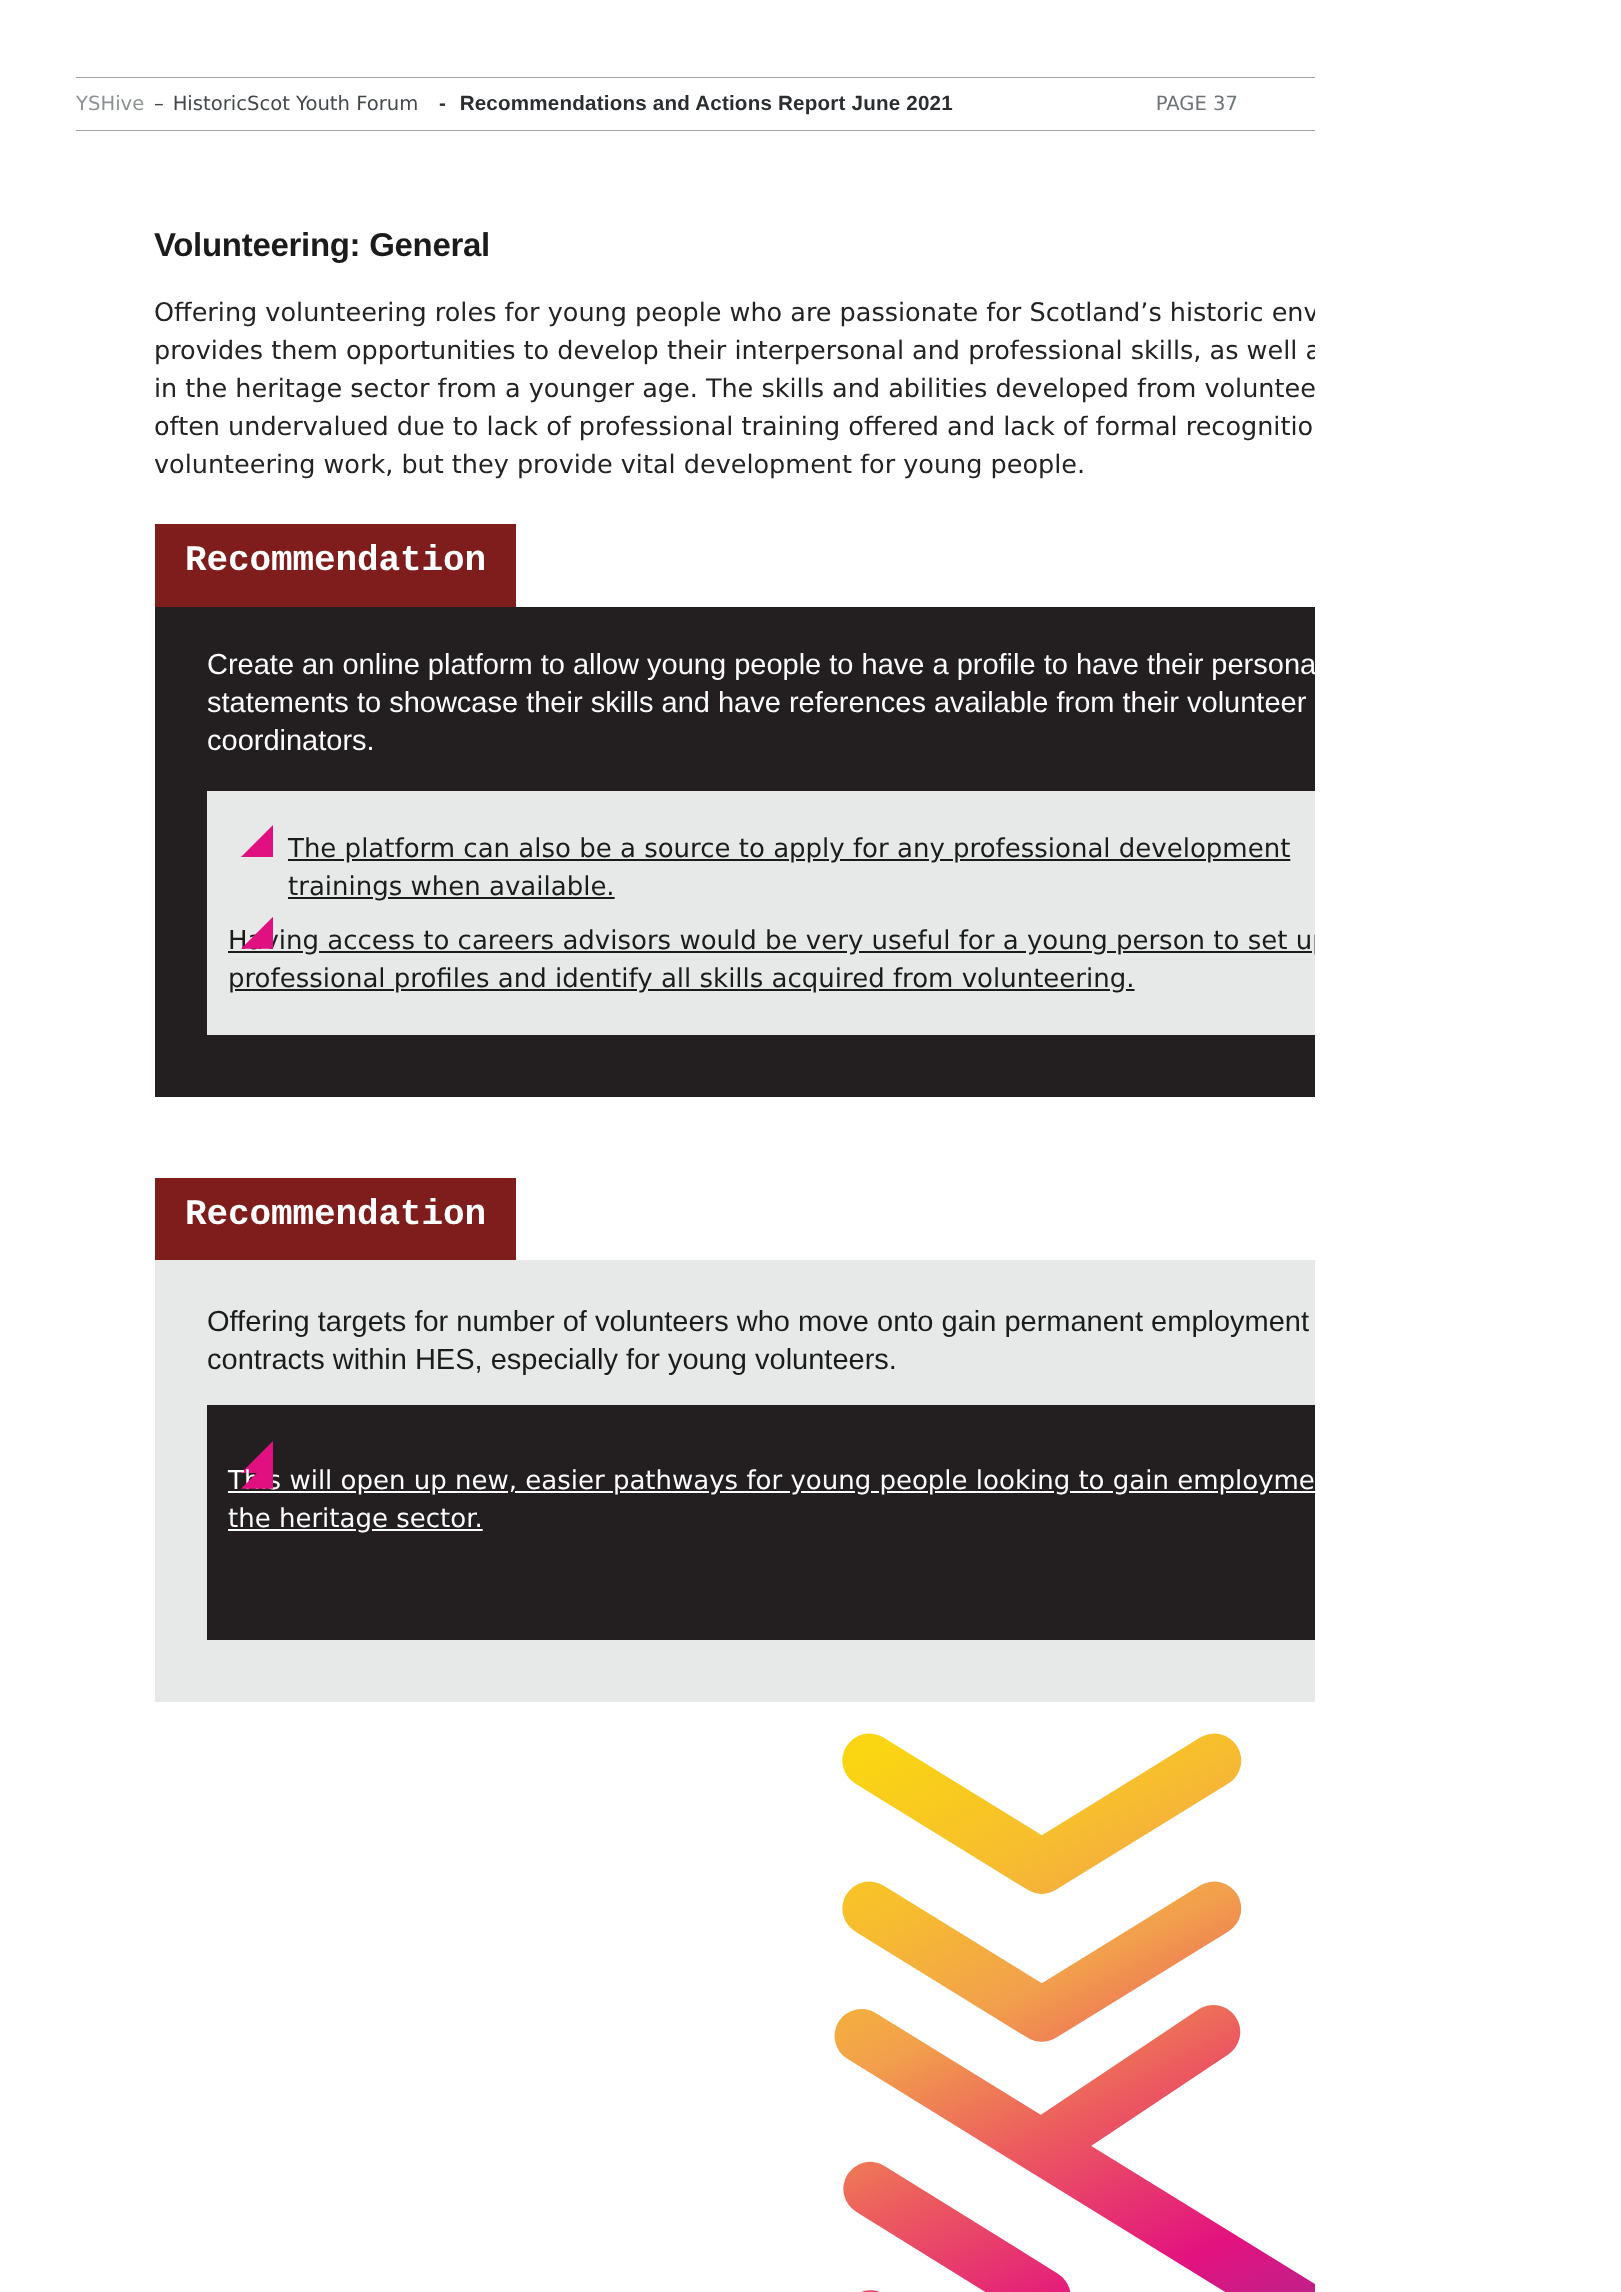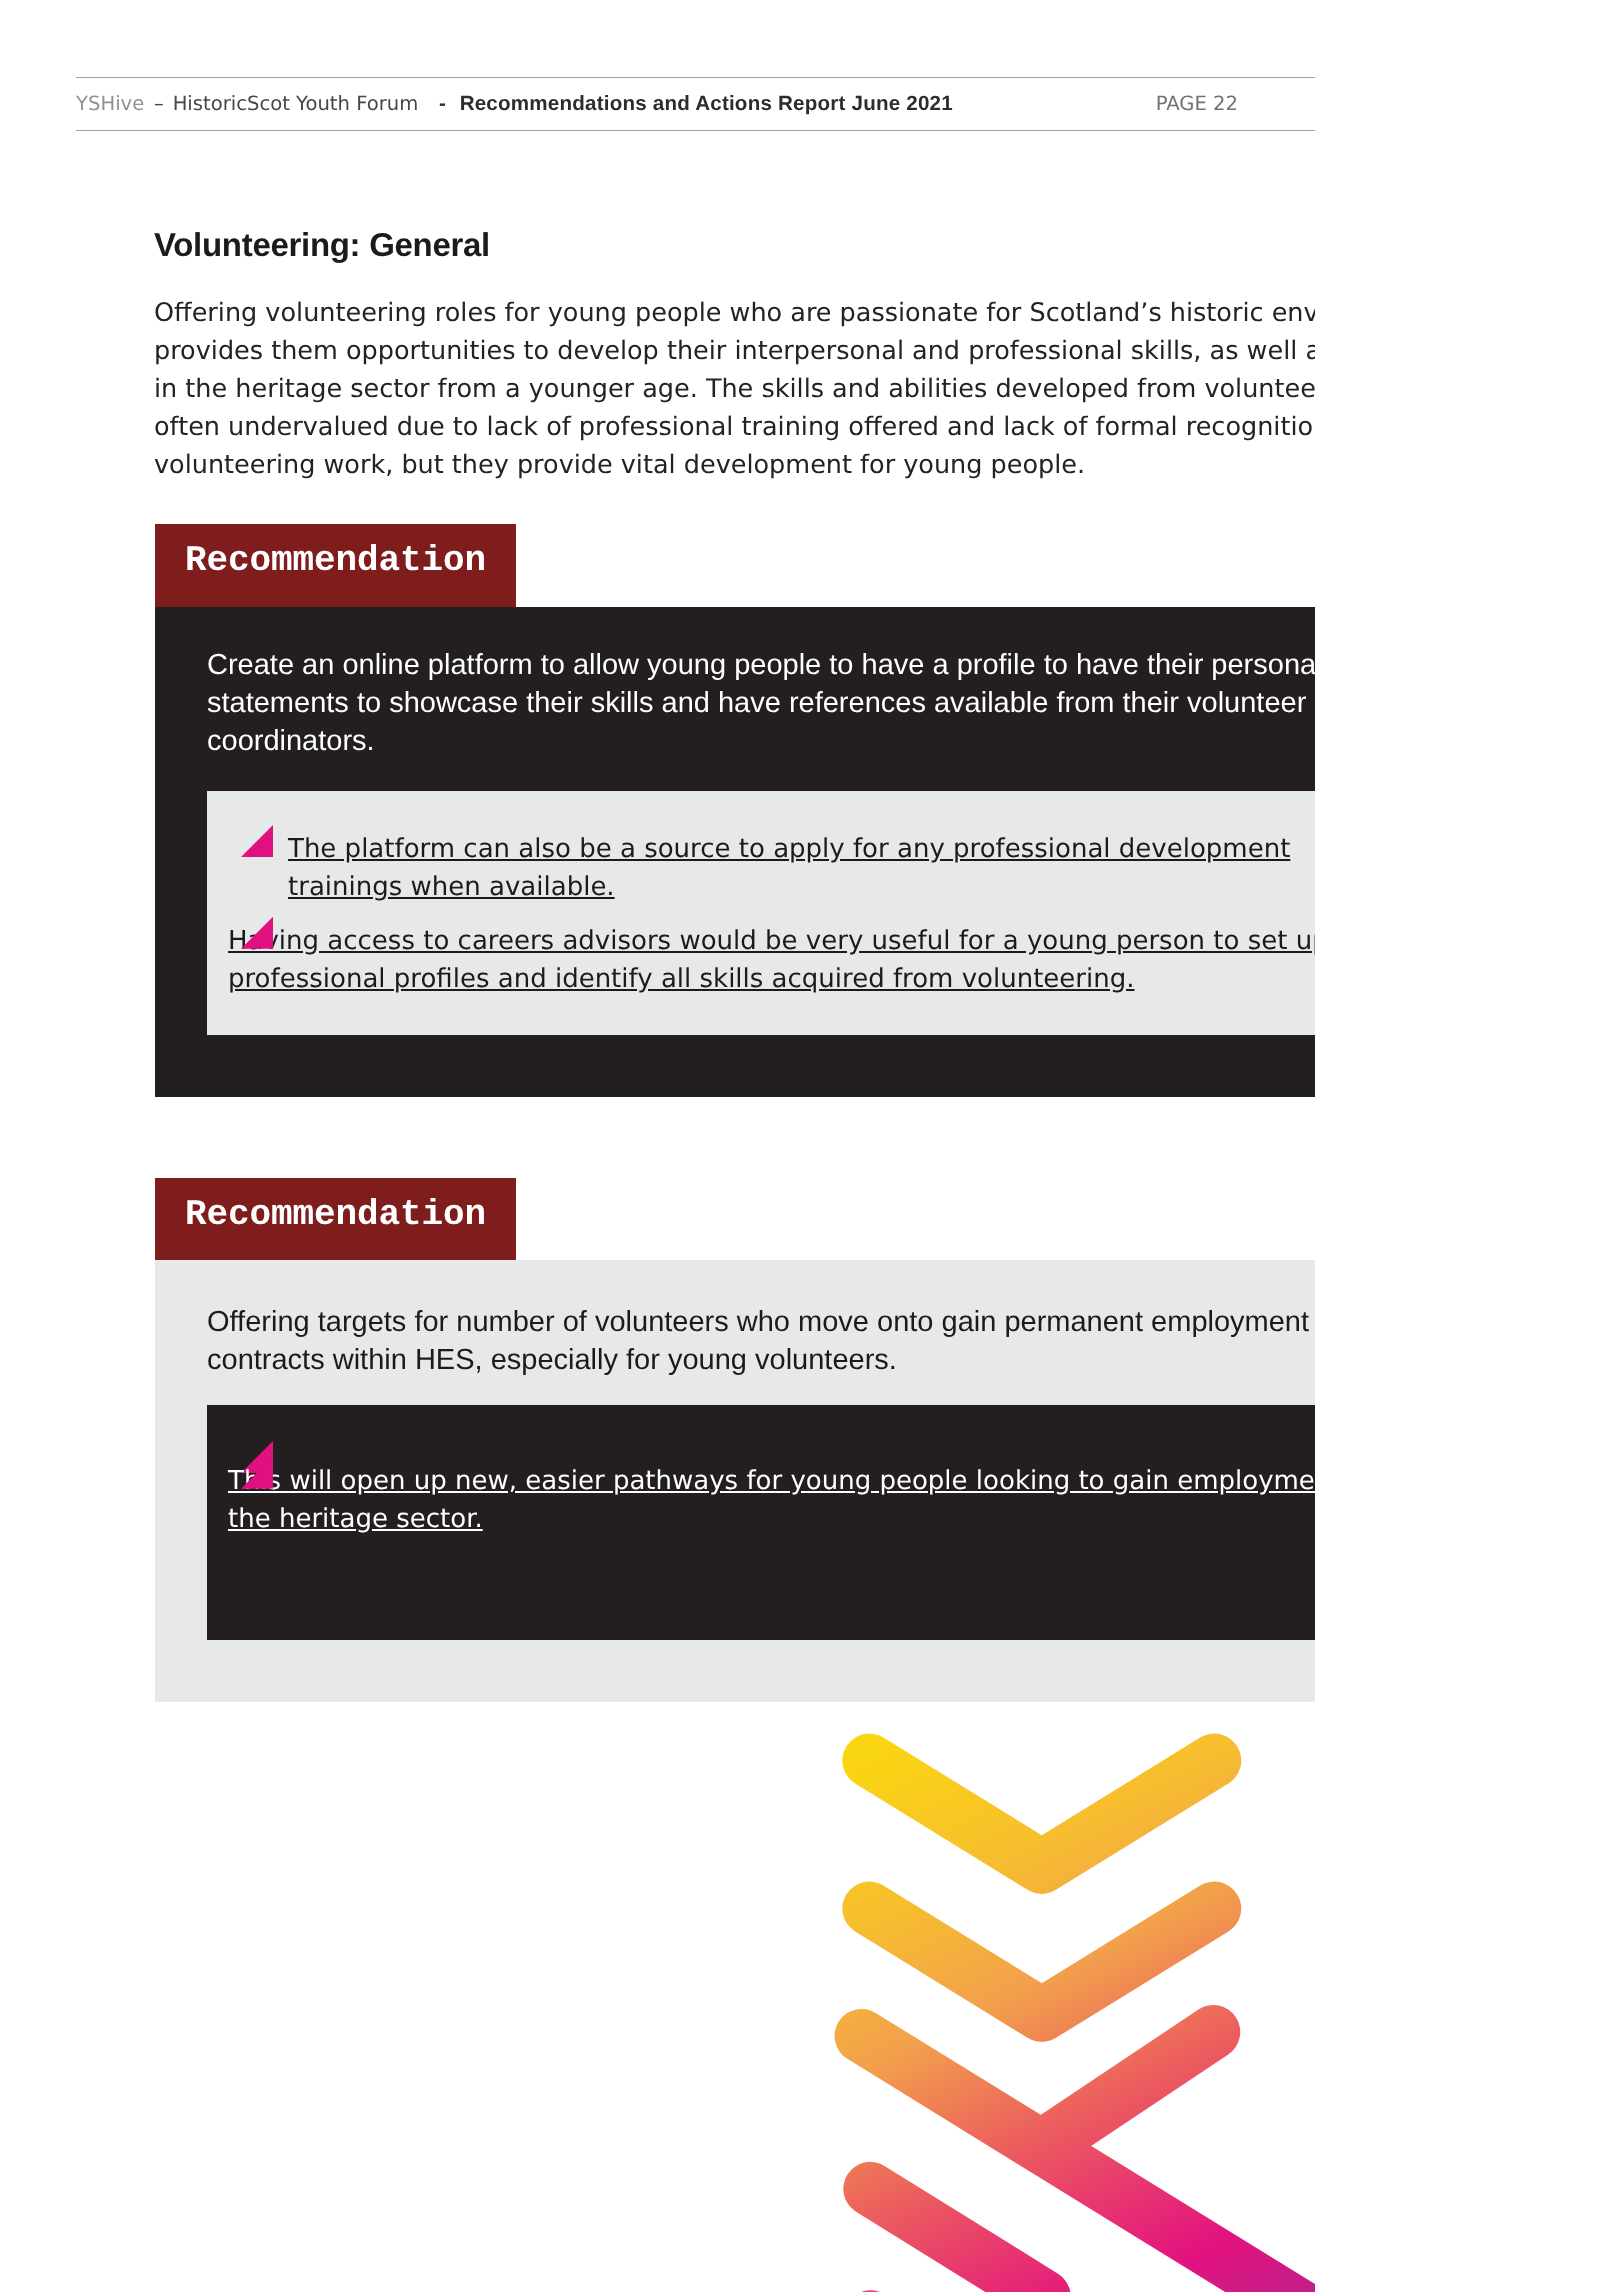--- a/index.html
+++ b/index.html
@@ -67,21 +67,21 @@
   #sub2{left:207px;top:1405px;width:1214px;height:235px;}
   #blist2{left:207px;top:1442px;width:1166px;}
 </style>
 </head>
 <body>
 
 <div class="page">
 
   <div class="hdr-rule" id="rule-top"></div>
   <div class="hdr-left"><span class="t1">YSHive</span><span class="t2" id="header-dash">–</span><span class="t2">HistoricScot Youth Forum</span><span class="t3" id="header-sep">-</span><span class="t3">Recommendations and Actions Report June 2021</span></div>
-  <div class="hdr-right">PAGE 22</div>
+  <div class="hdr-right">PAGE 37</div>
   <div class="hdr-rule" id="rule-bot"></div>
 
   <div class="h1">Volunteering: General</div>
   <div class="intro">Offering volunteering roles for young people who are passionate for Scotland’s historic environment provides them opportunities to develop their interpersonal and professional skills, as well as engaging in the heritage sector from a younger age. The skills and abilities developed from volunteering are often undervalued due to lack of professional training offered and lack of formal recognition of the volunteering work, but they provide vital development for young people.</div>
 
   <div class="tag" id="tag1">Recommendation</div>
   <div class="panel dark" id="panel1"></div>
   <div class="lead on-dark" id="lead1">Create an online platform to allow young people to have a profile to have their personal statements to showcase their skills and have references available from their volunteer coordinators.</div>
   <div class="sub lightp" id="sub1"></div>
   <ul class="blist on-light" id="blist1">

